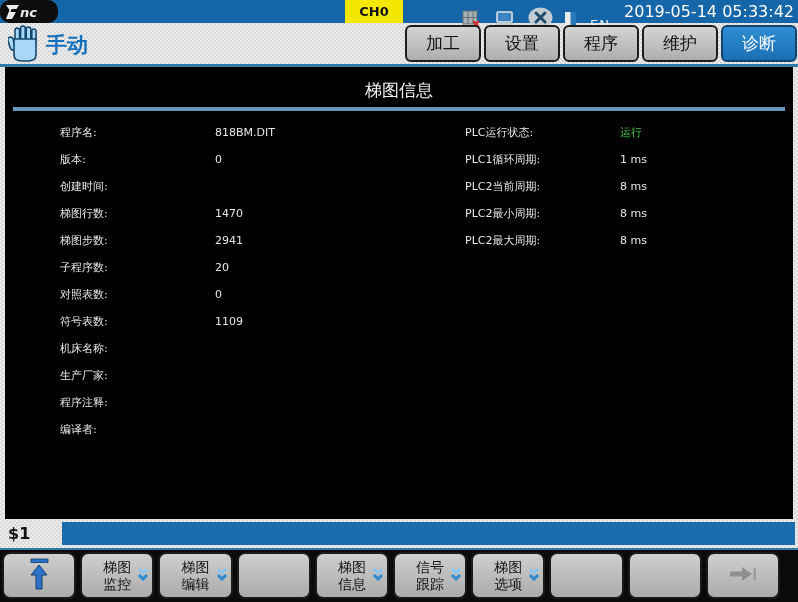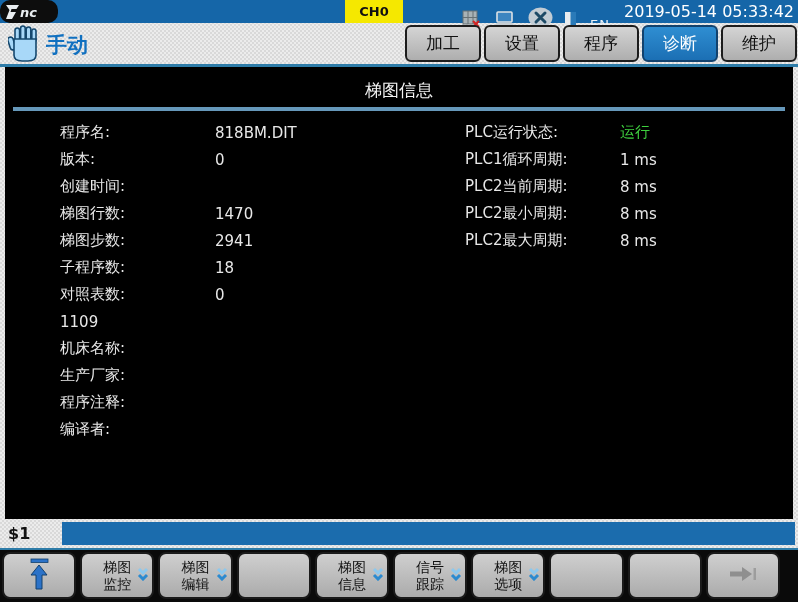--- a/index.html
+++ b/index.html
@@ -33,21 +33,21 @@
   .tab.active { background:linear-gradient(#2f8ed2,#1b6fb4); color:#fff; border-color:#12426e; }
   .sep1 { position:absolute; left:0; top:64px; width:798px; height:3px; background:#2e7ca8; }
 
   
   .main { position:absolute; left:5px; top:67px; width:788px; height:452px; background:#000;padding-left:13px; }
   .page-title { position:absolute; left:0; top:12px; width:100%; text-align:center; color:#f2f2f2; font-size:17px; }
   .rule { position:absolute; left:8px; top:40px; width:772px; height:4px; background:#6698ba; }
   .col { position:absolute; top:52px; }
   .col.left  { left:55px;  width:370px; }
   .col.right { left:460px; width:340px;text-decoration:underline; }
-  .info-row { height:27px; display:flex; align-items:center; color:#e8e8e8; font-size:15px; }
+  .info-row { height:27px; display:flex; align-items:center; color:#e8e8e8; font-size:11px; }
   .info-row .flabel { width:155px; flex:0 0 155px; }
   .info-row .fvalue { flex:1; }
   .fvalue.green { color:#3ecf3e; }
 
   
   .cmdbar { position:absolute; left:0; top:519px; width:798px; height:29px; }
   .prompt { position:absolute; left:8px; top:5px; font-size:16px; font-weight:bold; color:#111; }
   .cmd-input { position:absolute; left:62px; top:3px; width:733px; height:23px; background:#1b6cad; }
 
   
@@ -115,22 +115,22 @@
           <rect x="1" y="12" width="5.4" height="13" rx="2.7" transform="rotate(-18 3.7 18.5)"></rect>
           <path d="M6 14 L28 14 L28 30 Q28 36 20 36 L14 36 Q6 36 6 30 Z"></path>
         </g>
       </svg>
     </span>
     <span class="mode-label">手动</span>
     <div class="tabs">
       <div class="tab">加工</div>
       <div class="tab">设置</div>
       <div class="tab">程序</div>
+      <div class="tab">维护</div>
       <div class="tab active">诊断</div>
-      <div class="tab">维护</div>
     </div>
   </div>
   <div class="sep1"></div>
 
   <div class="main">
     <div class="page-title">梯图信息</div>
     <div class="rule"></div>
 
     <div class="col left">
       <div class="info-row">
@@ -148,27 +148,28 @@
       <div class="info-row">
         <span class="flabel">梯图行数:</span>
         <span class="fvalue">1470</span>
       </div>
       <div class="info-row">
         <span class="flabel">梯图步数:</span>
         <span class="fvalue">2941</span>
       </div>
       <div class="info-row">
         <span class="flabel">子程序数:</span>
-        <span class="fvalue">18</span>
+        <span class="fvalue">20</span>
       </div>
       <div class="info-row">
         <span class="flabel">对照表数:</span>
         <span class="fvalue">0</span>
       </div>
       <div class="info-row">
+        <span class="flabel">符号表数:</span>
         <span class="fvalue">1109</span>
       </div>
       <div class="info-row">
         <span class="flabel">机床名称:</span>
         <span class="fvalue"></span>
       </div>
       <div class="info-row">
         <span class="flabel">生产厂家:</span>
         <span class="fvalue"></span>
       </div>

